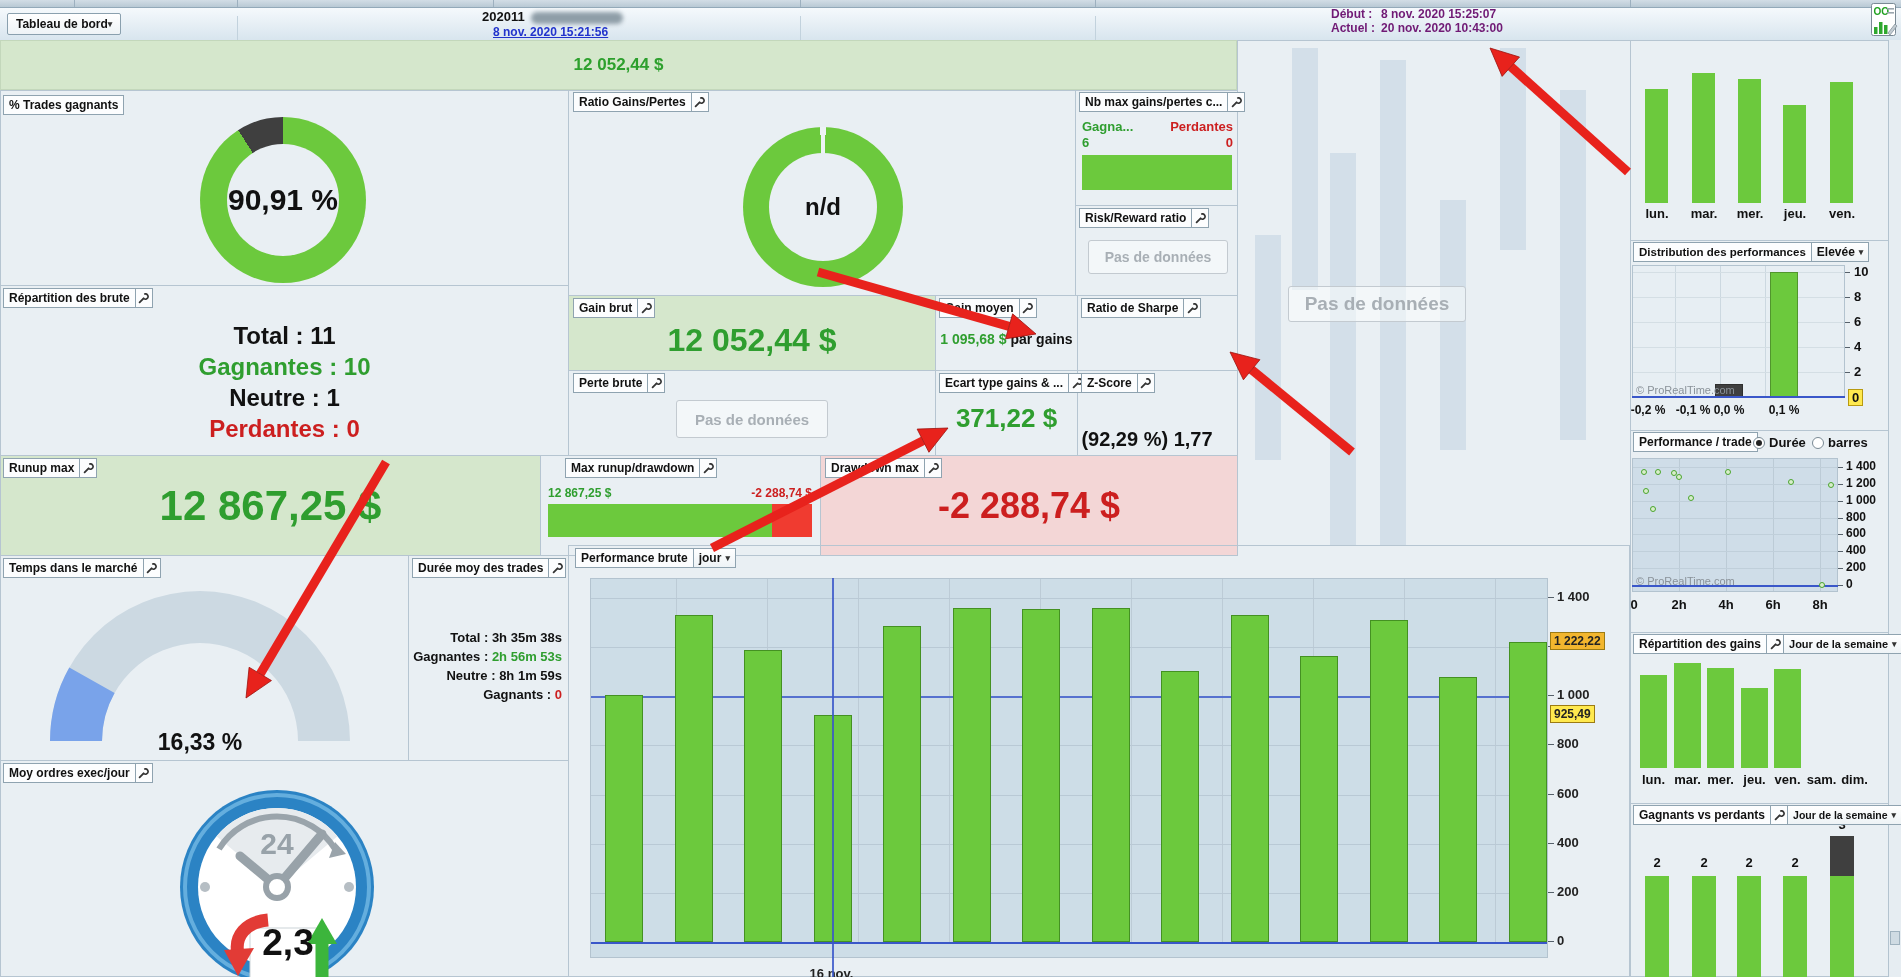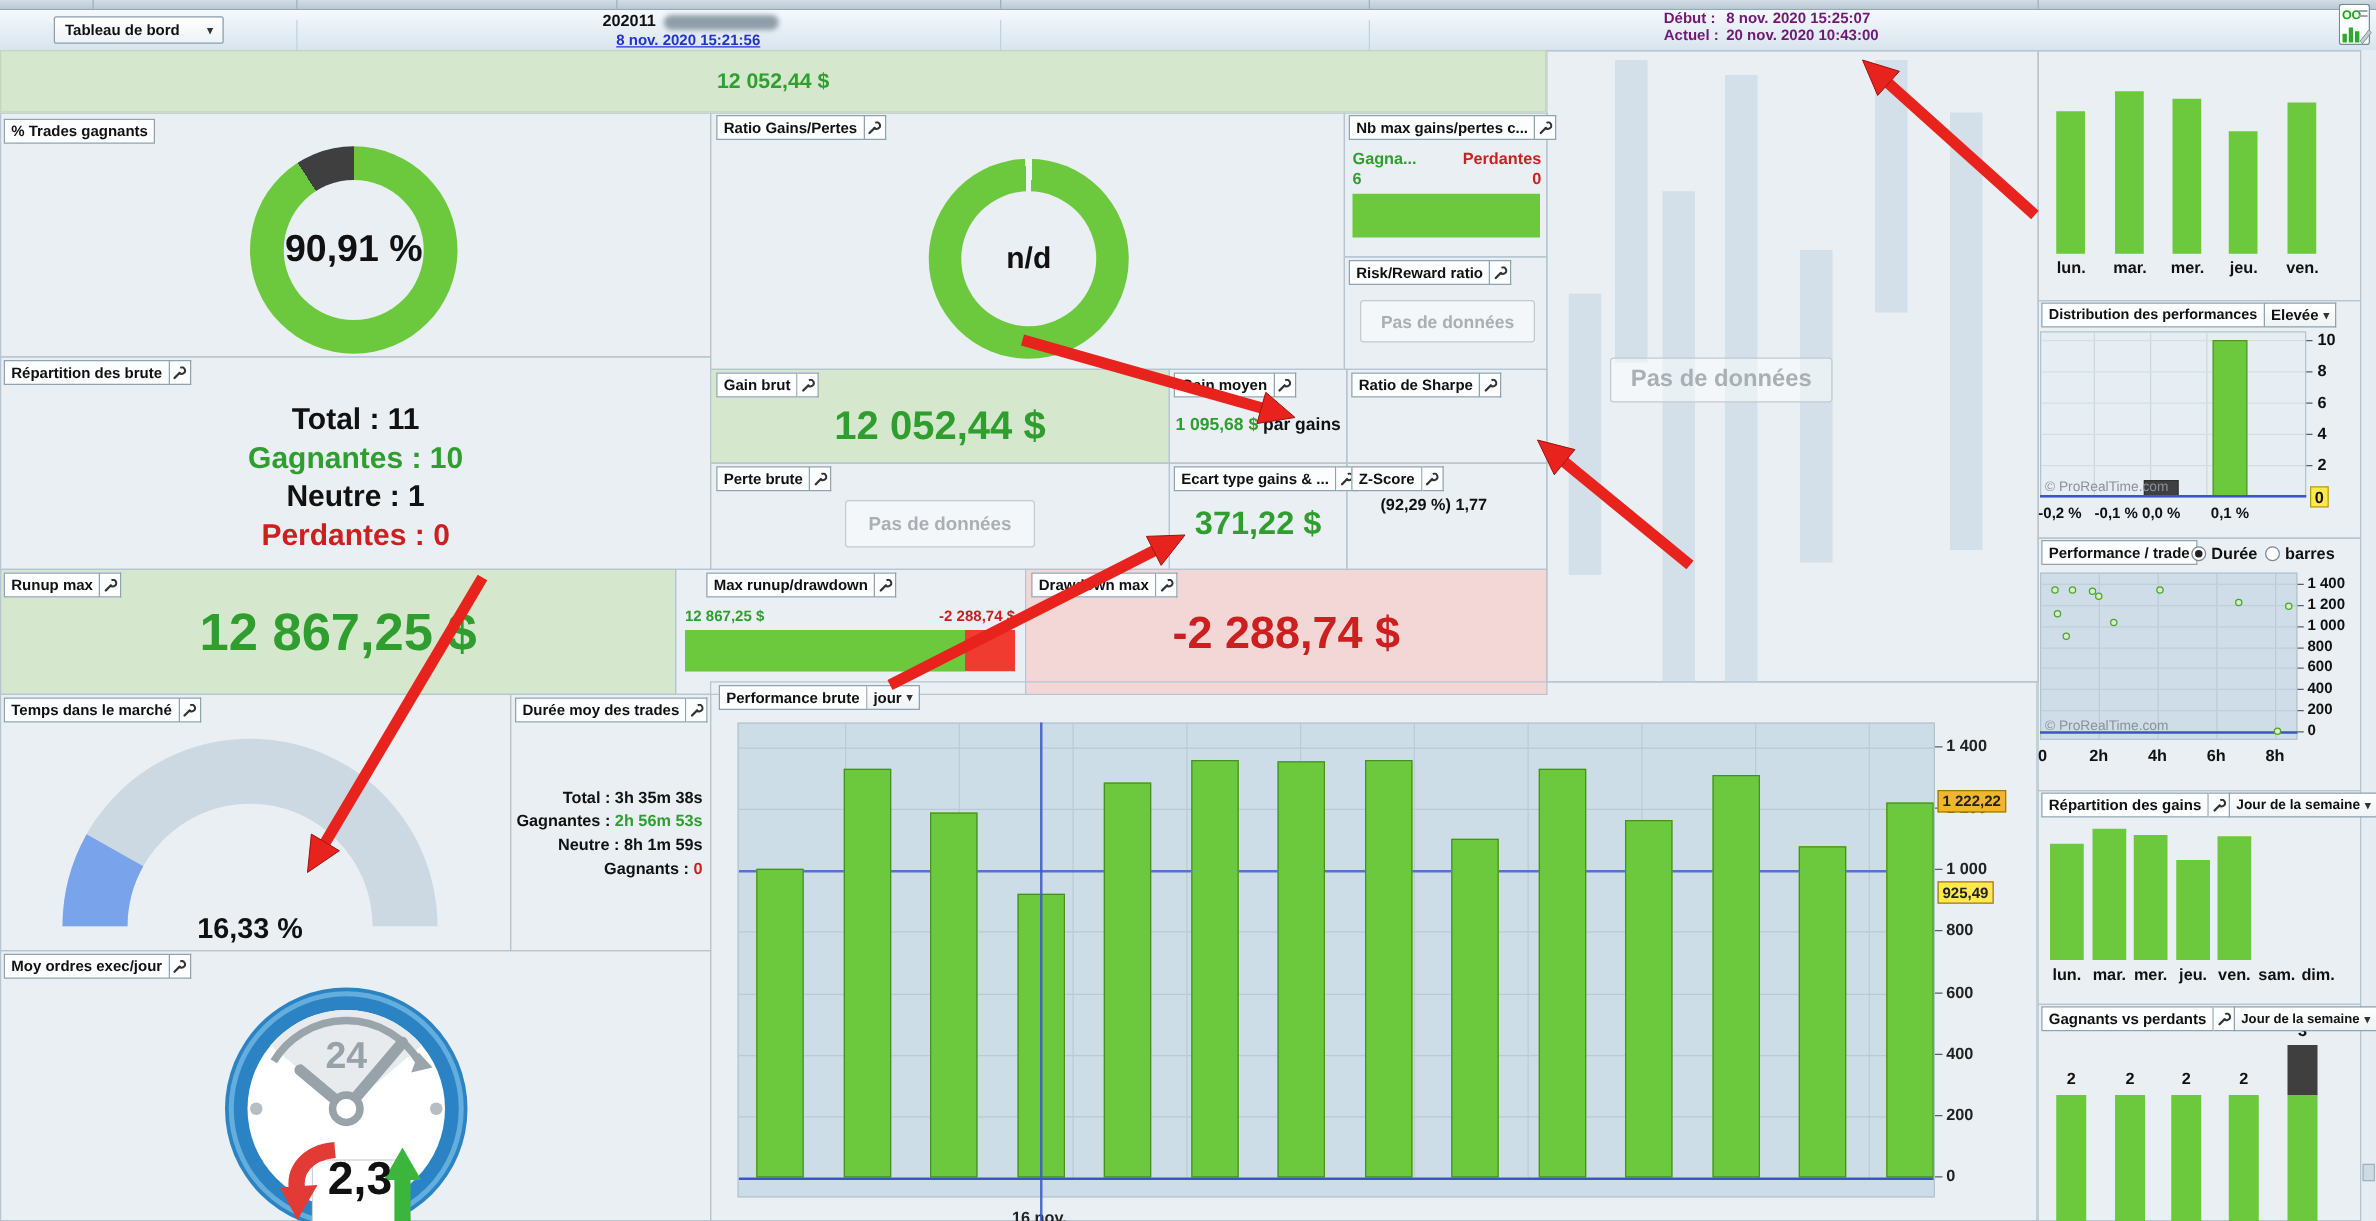--- a/index.html
+++ b/index.html
@@ -1,21 +1,21 @@
 <!DOCTYPE html>
 <html><head>
 <meta charset="utf-8">
 <style>
   html,body{margin:0;padding:0;background:#c9d6e0;font-family:"Liberation Sans",sans-serif;}
   .screen{position:relative;width:1901px;height:977px;overflow:hidden;background:#e9eff3;}
   .topstrip{position:absolute;left:0;top:0;width:1901px;height:7px;background:linear-gradient(#d2dde6,#b9c9d4);border-bottom:1px solid #93a9b9;}
   .strip-div{position:absolute;top:0;width:1px;height:7px;background:#9db0bf;}
   .toolbar{position:absolute;left:0;top:8px;width:1901px;height:32px;background:linear-gradient(#f5f9fc,#d8e5ee);border-bottom:1px solid #8ba2b3;}
   .tb-div{position:absolute;top:8px;width:1px;height:32px;background:#c2d2dd;}
-  .btn{position:absolute;display:inline-flex;align-items:center;gap:22px;background:linear-gradient(#ffffff,#eef3f6);border:1px solid #8aa0ae;border-radius:2px;font:bold 12px "Liberation Sans",sans-serif;color:#111;padding:3px 8px;white-space:nowrap;margin-left:36px;}
+  .btn{position:absolute;display:inline-flex;align-items:center;gap:0;background:linear-gradient(#ffffff,#eef3f6);border:1px solid #8aa0ae;border-radius:2px;font:bold 12px "Liberation Sans",sans-serif;color:#111;padding:3px 8px;white-space:nowrap;}
   .caret{font-size:9px;color:#333;}
   .doclink{font:bold 12px "Liberation Sans",sans-serif;color:#2233cc;text-decoration:underline;}
   .blurred{display:inline-block;width:92px;height:12px;background:#8f9ea8;border-radius:6px;filter:blur(2px);vertical-align:middle;margin-left:6px;}
   .dates{position:absolute;left:1331px;top:7px;font:bold 12px "Liberation Sans",sans-serif;color:#701a75;line-height:14px;}
   .dates .dl{display:inline-block;width:50px;}
   .p{position:absolute;border:1px solid #b6c5d1;box-sizing:border-box;}
   .bgreen{background:#d5e7cc;}
   .bred{background:#f3d6d6;}
   .banner{position:absolute;left:0;top:40px;width:1237px;height:50px;background:#d5e7cc;border:1px solid #c3d7bb;box-sizing:border-box;display:flex;align-items:center;justify-content:center;font:bold 17px "Liberation Sans",sans-serif;color:#2da02d;}
   .lblgrp{position:absolute;display:inline-flex;height:20px;z-index:3;}
@@ -339,21 +339,21 @@
   <div class="nodata" style="left:1088px;top:240px;width:138px;height:32px;font-size:14px">Pas de données</div>
   <div class="nodata" style="left:676px;top:400px;width:150px;height:36px;font-size:15px">Pas de données</div>
 
   <div class="val green" style="left:568px;top:312px;width:368px;height:56px;font-size:32px">12 052,44 $</div>
   <div class="val" style="left:935px;top:326px;width:143px;height:26px;font-size:14px">
     <span class="green">1 095,68 $</span>
       <span class="black">&nbsp;</span>
       <span class="black">par gains</span>
   </div>
   <div class="val green" style="left:935px;top:396px;width:143px;height:44px;font-size:26px">371,22 $</div>
-  <div class="val black" style="left:1077px;top:388px;width:140px;height:30px;font-size:13px">(92,29 %) 1,77</div>
+  <div class="val black" style="left:1077px;top:424px;width:140px;height:30px;font-size:20px">(92,29 %) 1,77</div>
   <div class="val green" style="left:0px;top:468px;width:541px;height:76px;font-size:42px">12 867,25 $</div>
   <div class="val red" style="left:820px;top:468px;width:418px;height:76px;font-size:36px">-2 288,74 $</div>
 
   <div style="position:absolute;left:548px;top:486px;font:bold 12px 'Liberation Sans',sans-serif" class="green">12 867,25 $</div>
   <div style="position:absolute;left:682px;top:486px;width:130px;text-align:right;font:bold 12px 'Liberation Sans',sans-serif" class="red">-2 288,74 $</div>
   <div style="position:absolute;left:548px;top:504px;width:264px;height:33px;background:#f03b30">
       <div id="rud-g" style="height: 100%; background: rgb(108, 201, 61); width: 84.9%;"></div>
     </div>
 
   <svg style="position:absolute;left:45px;top:589px" width="310" height="158">

